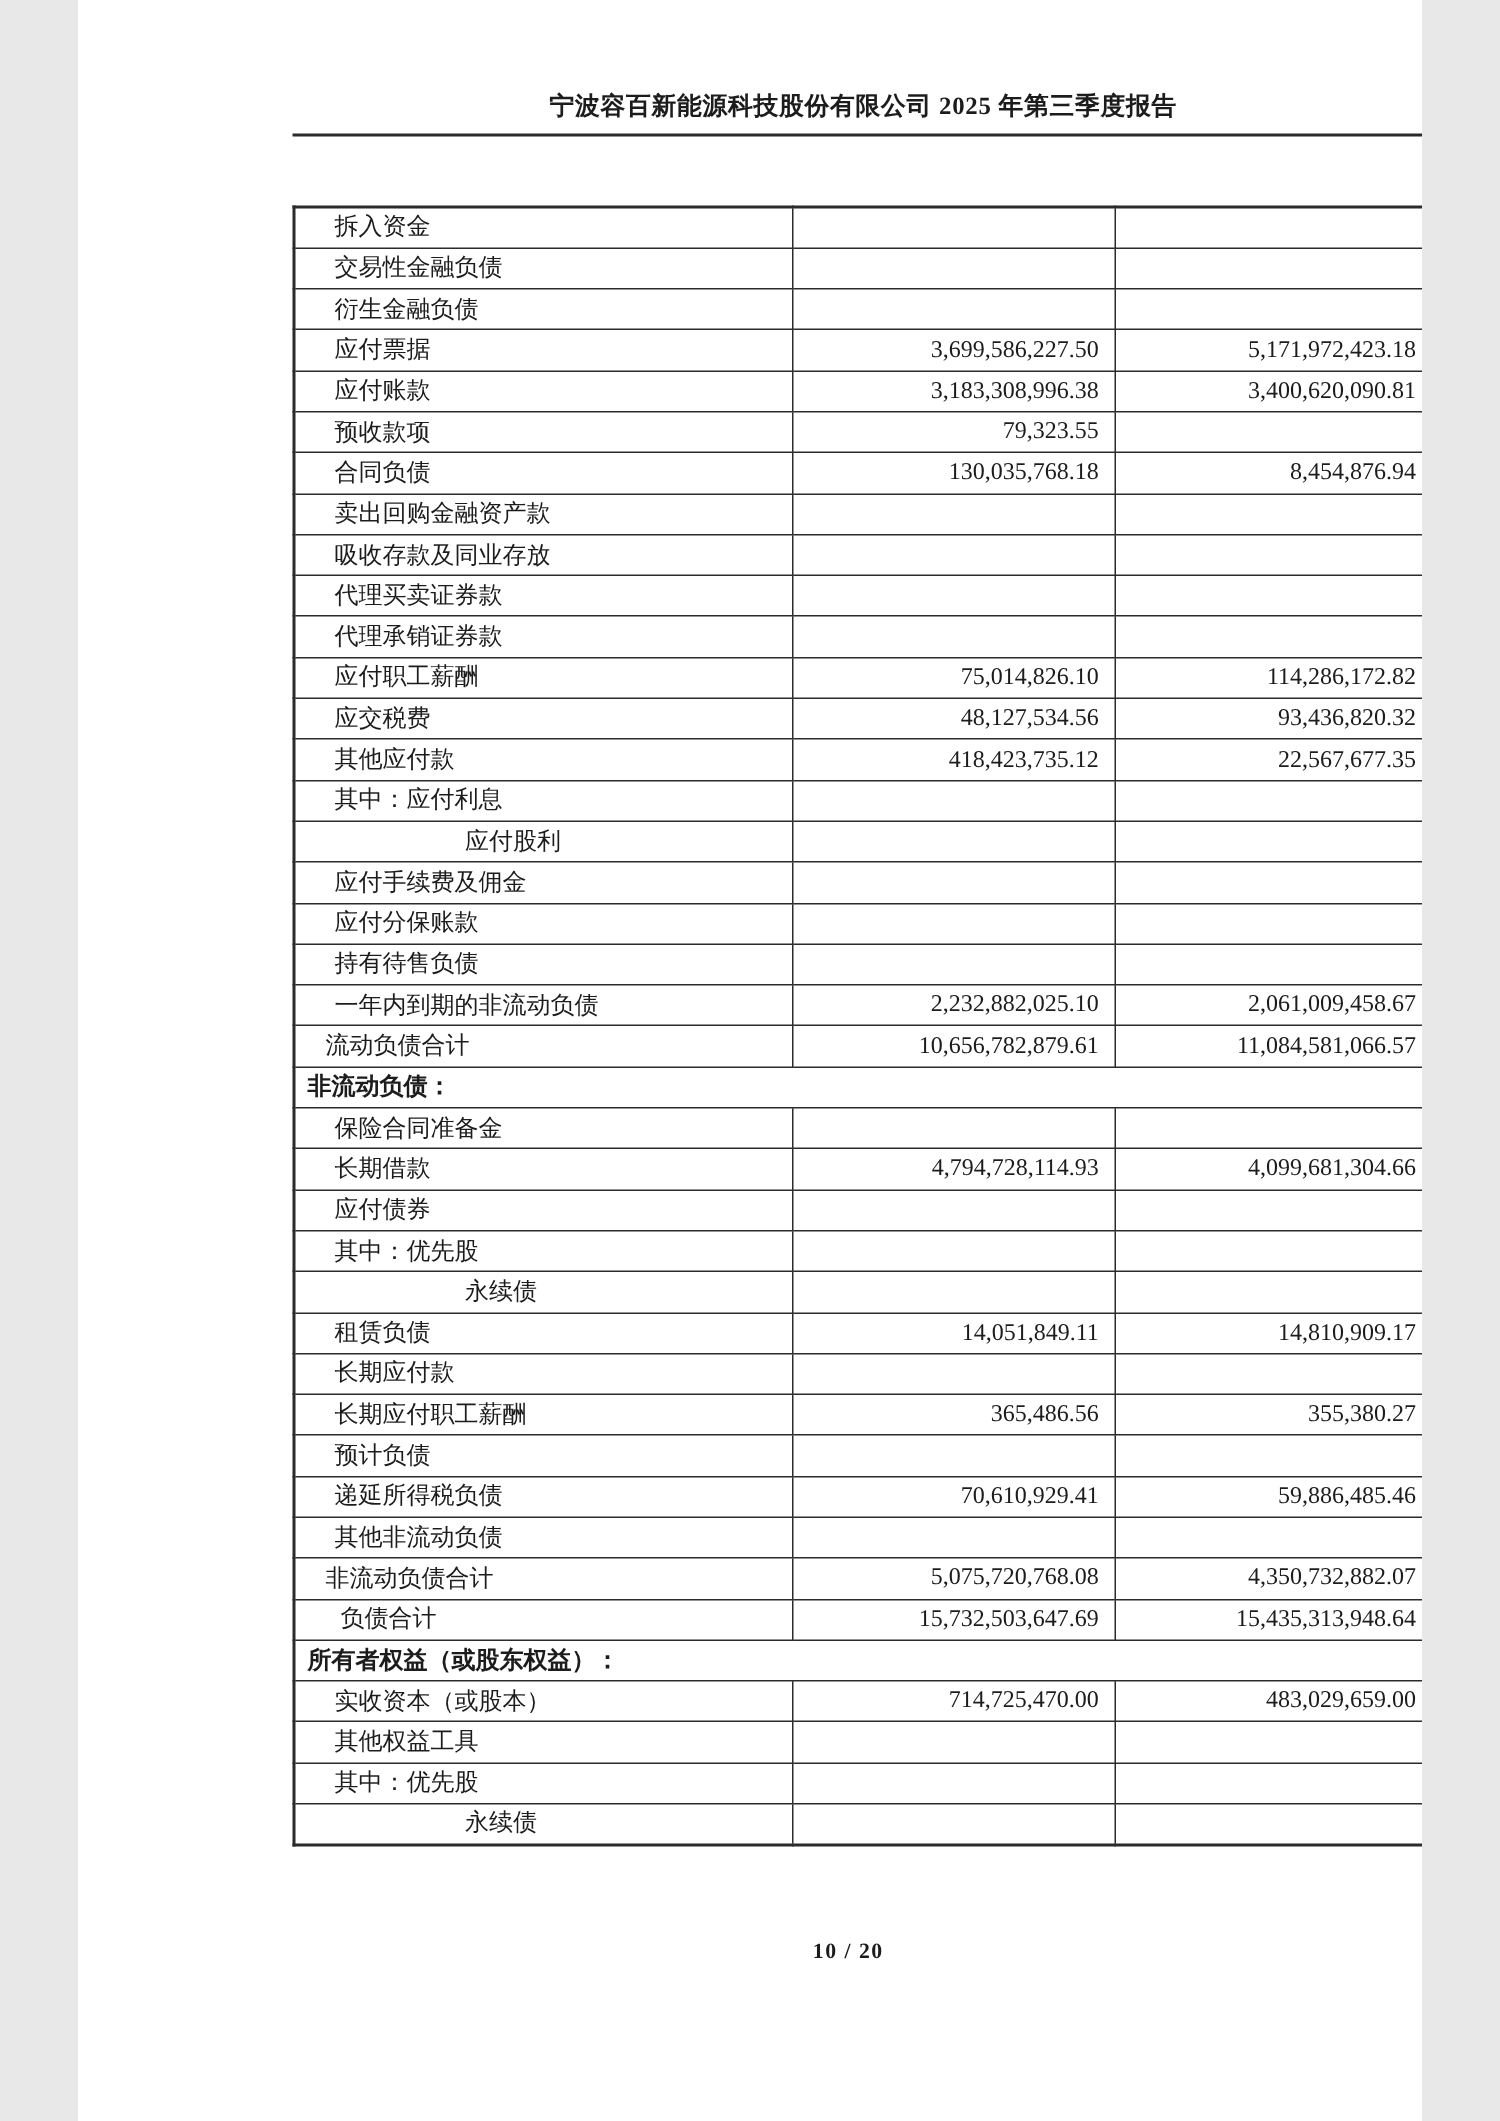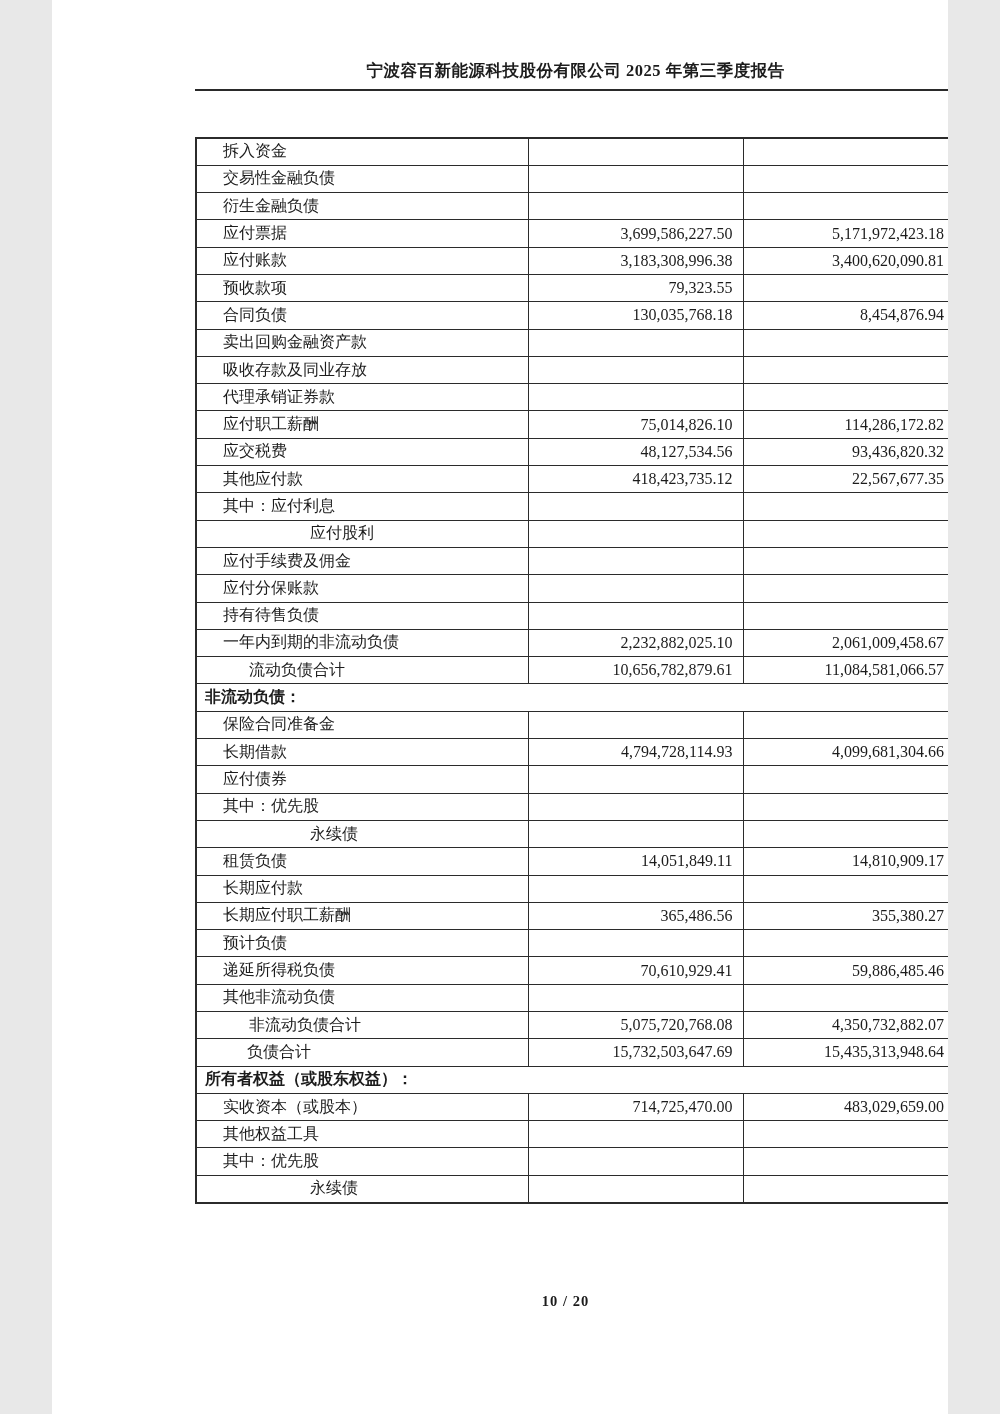--- a/index.html
+++ b/index.html
@@ -47,22 +47,22 @@
     vertical-align: middle;
     overflow: hidden;
     white-space: nowrap;
   }
   td.label {
     font-size: 16px;
     padding-left: 26px;
     padding-right: 4px;
   }
   td.label.sub      { padding-left: 113px; }
-  td.label.subtotal { padding-left: 52px; }
-  td.label.total    { padding-left: 50px; }
+  td.label.subtotal { padding-left: 20px; }
+  td.label.total    { padding-left: 30px; }
   td.label.section  { padding-left: 8px; font-weight: bold; }
   td.num {
     font-size: 16px;
     text-align: right;
     padding-right: 10px;
     padding-left: 4px;
   }
   .doc-footer {
     position: absolute;
     left: 133px;
@@ -132,20 +132,25 @@
             <td class="label item">卖出回购金融资产款</td>
             <td class="num"></td>
             <td class="num"></td>
           </tr>
           <tr>
             <td class="label item">吸收存款及同业存放</td>
             <td class="num"></td>
             <td class="num"></td>
           </tr>
           <tr>
+            <td class="label item">代理买卖证券款</td>
+            <td class="num"></td>
+            <td class="num"></td>
+          </tr>
+          <tr>
             <td class="label item">代理承销证券款</td>
             <td class="num"></td>
             <td class="num"></td>
           </tr>
           <tr>
             <td class="label item">应付职工薪酬</td>
             <td class="num">75,014,826.10</td>
             <td class="num">114,286,172.82</td>
           </tr>
           <tr>

